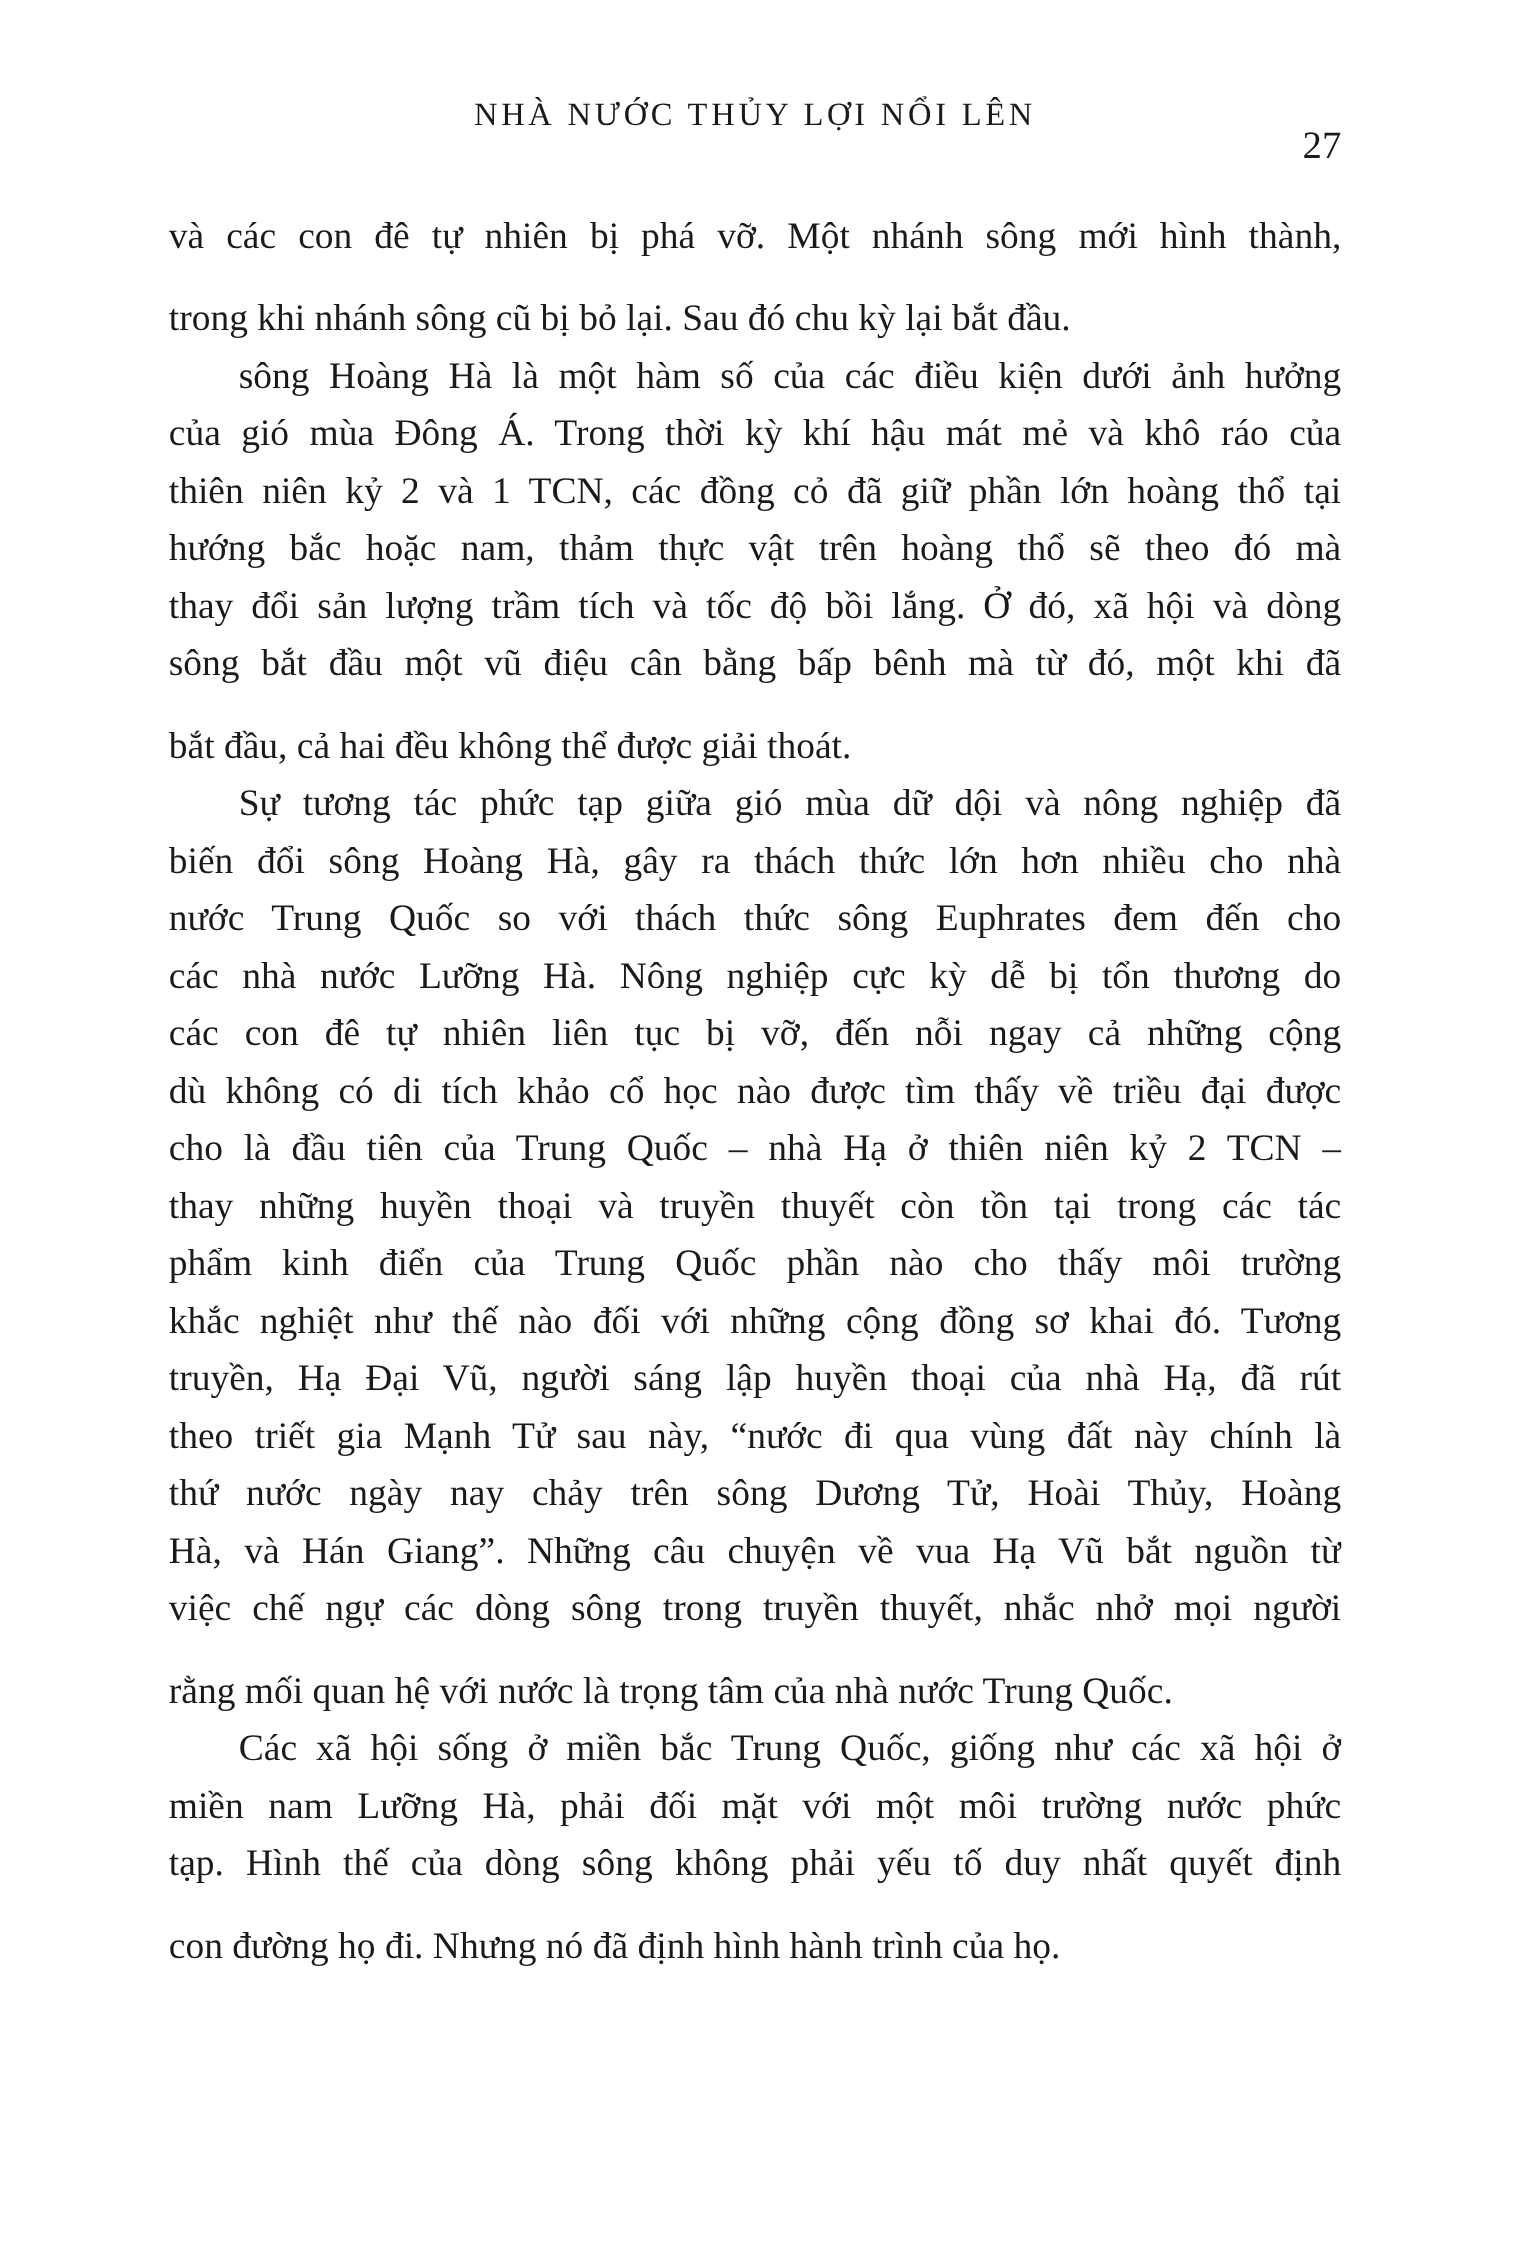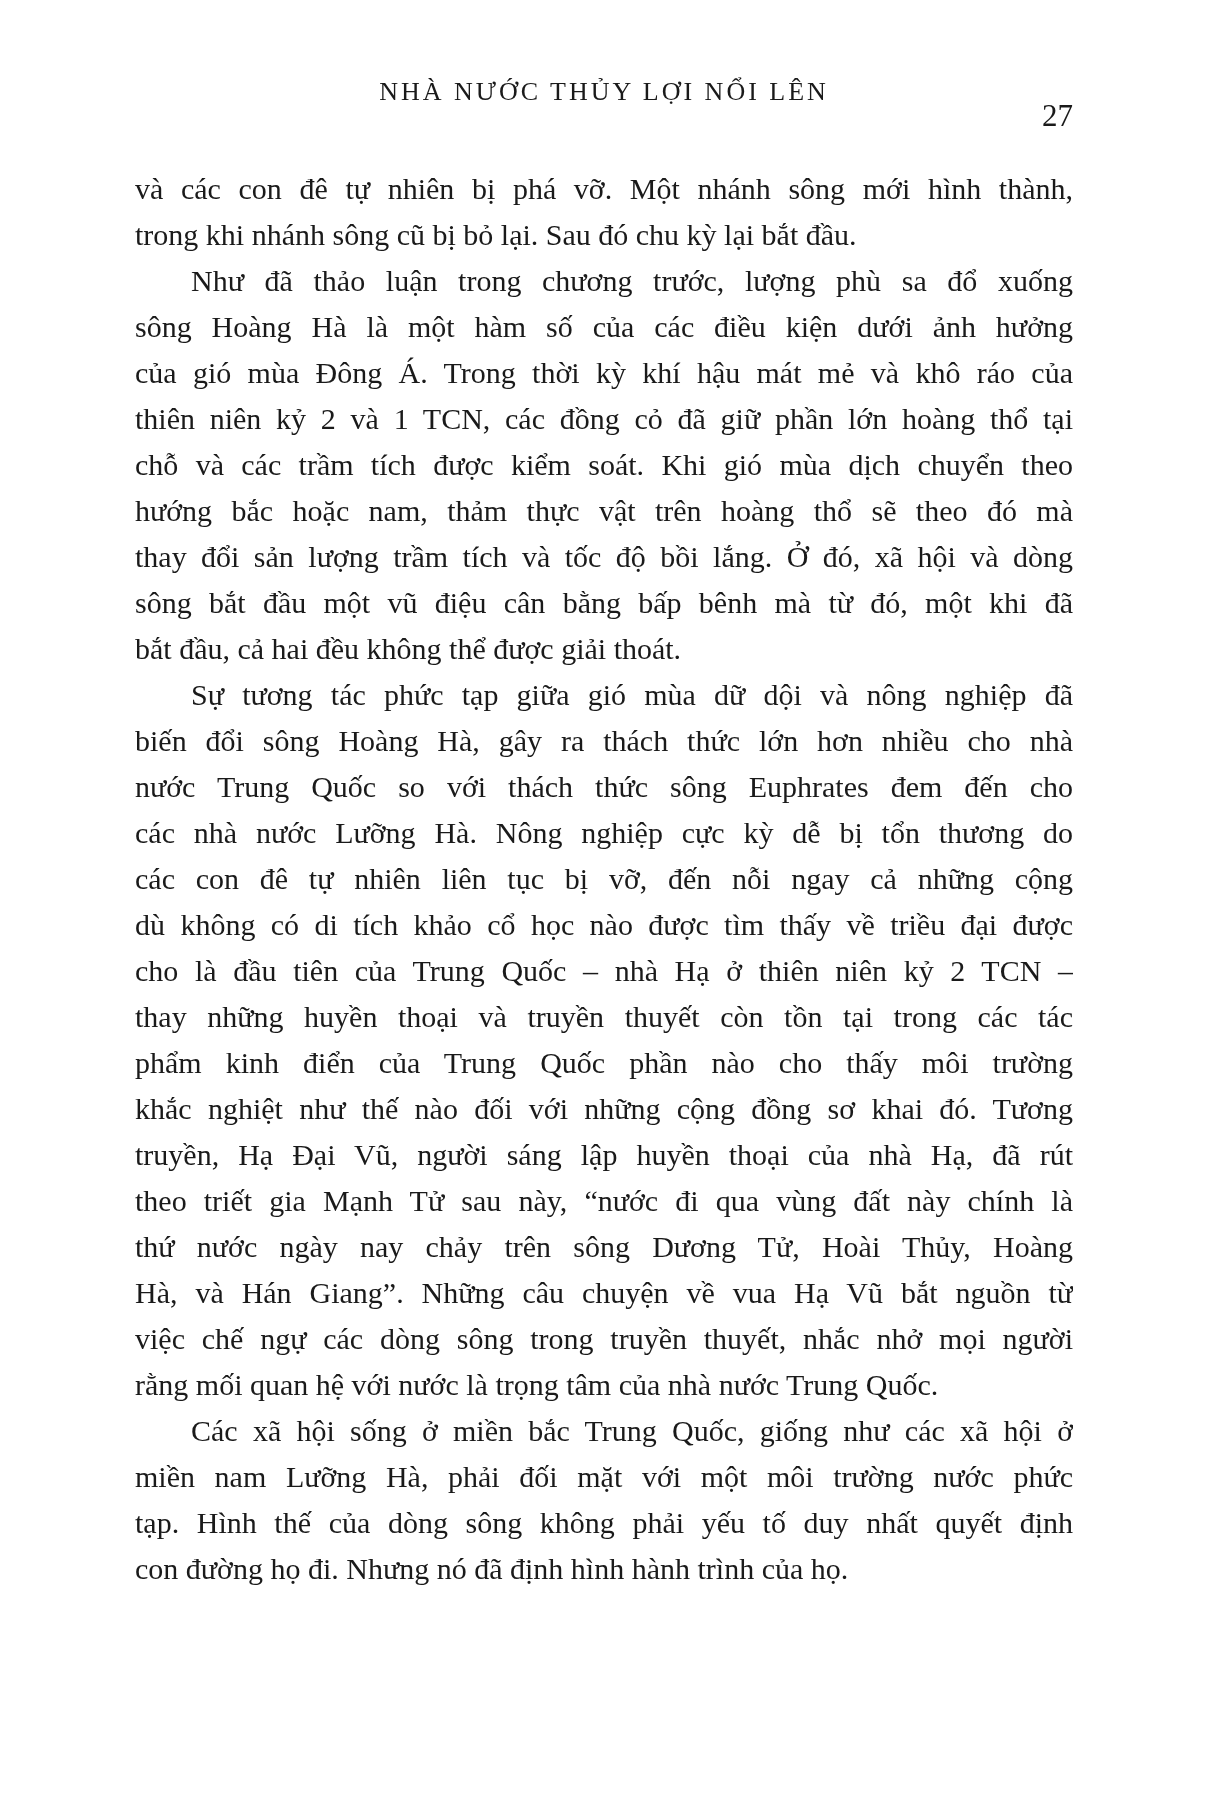--- a/index.html
+++ b/index.html
@@ -60,42 +60,41 @@
   
   .line.justify::after {
     content: "";
     display: inline-block;
     width: 100%;
     height: 0;
   }
   .line.para-last {
     text-align: left;
     text-align-last: left;
+    margin-top: 20px;
   }
   .para.indent .line:first-child {
     text-indent: 56px;
   }
 </style>
 </head>
 <body>
 
 <div class="page">
   <div class="running-header">NHÀ NƯỚC THỦY LỢI NỔI LÊN</div>
   <div class="page-number">27</div>
   <div class="body-text" id="body-text">
       <div class="para">
         <div class="line justify">và các con đê tự nhiên bị phá vỡ. Một nhánh sông mới hình thành,</div>
         <div class="line para-last">trong khi nhánh sông cũ bị bỏ lại. Sau đó chu kỳ lại bắt đầu.</div>
       </div>
       <div class="para indent">
-        <div class="line justify">Như đã thảo luận trong chương trước, lượng phù sa đổ xuống</div>
         <div class="line justify">sông Hoàng Hà là một hàm số của các điều kiện dưới ảnh hưởng</div>
         <div class="line justify">của gió mùa Đông Á. Trong thời kỳ khí hậu mát mẻ và khô ráo của</div>
         <div class="line justify">thiên niên kỷ 2 và 1 TCN, các đồng cỏ đã giữ phần lớn hoàng thổ tại</div>
-        <div class="line justify">chỗ và các trầm tích được kiểm soát. Khi gió mùa dịch chuyển theo</div>
         <div class="line justify">hướng bắc hoặc nam, thảm thực vật trên hoàng thổ sẽ theo đó mà</div>
         <div class="line justify">thay đổi sản lượng trầm tích và tốc độ bồi lắng. Ở đó, xã hội và dòng</div>
         <div class="line justify">sông bắt đầu một vũ điệu cân bằng bấp bênh mà từ đó, một khi đã</div>
         <div class="line para-last">bắt đầu, cả hai đều không thể được giải thoát.</div>
       </div>
       <div class="para indent">
         <div class="line justify">Sự tương tác phức tạp giữa gió mùa dữ dội và nông nghiệp đã</div>
         <div class="line justify">biến đổi sông Hoàng Hà, gây ra thách thức lớn hơn nhiều cho nhà</div>
         <div class="line justify">nước Trung Quốc so với thách thức sông Euphrates đem đến cho</div>
         <div class="line justify">các nhà nước Lưỡng Hà. Nông nghiệp cực kỳ dễ bị tổn thương do</div>

